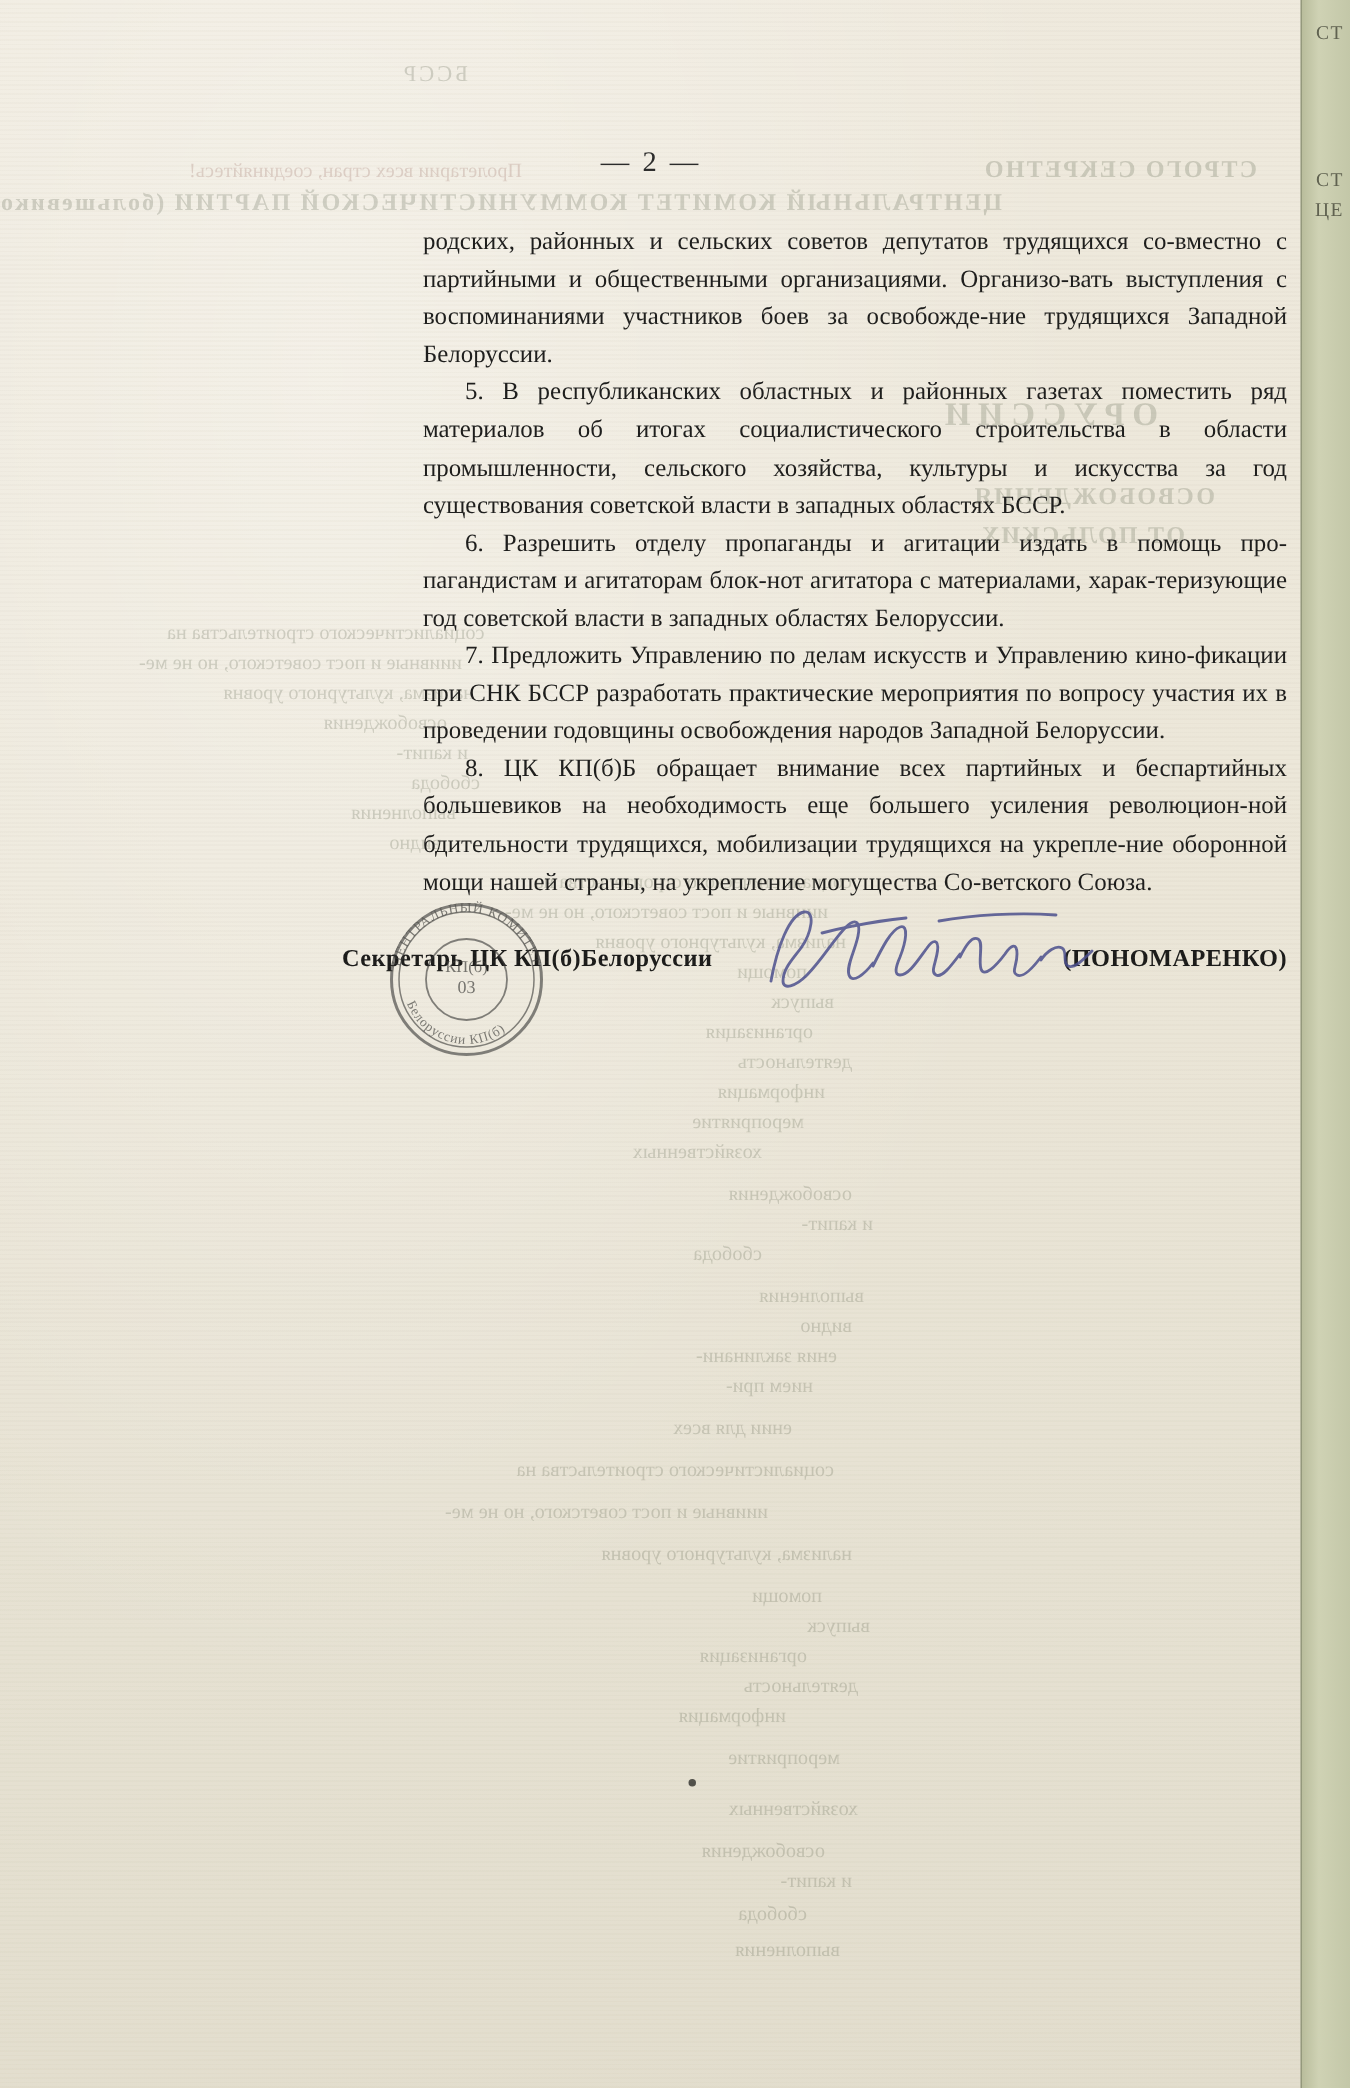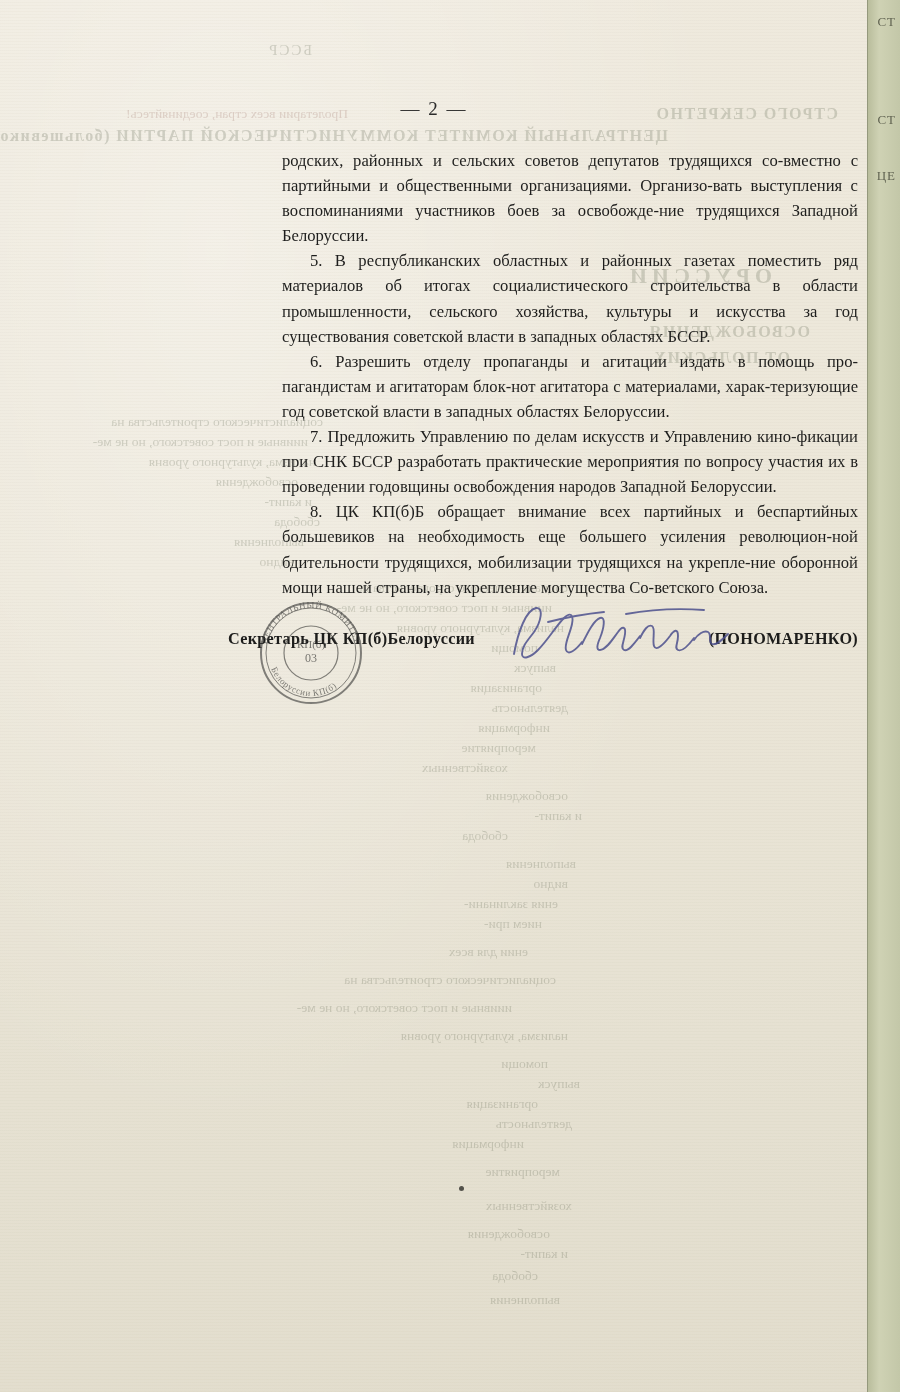--- a/index.html
+++ b/index.html
@@ -293,15 +293,15 @@
         <text x="61" y="70" font-size="12">03</text>
       </g>
     </svg>
 
     <div class="ink-dot"></div>
   </div>
 
   <div class="edge-strip">
     <div class="edge-text" style="top:14px;">СТ</div>
     <div class="edge-text" style="top:112px;">СТ</div>
-    <div class="edge-text" style="top:132px;margin-top:36px;">ЦЕ</div>
+    <div class="edge-text" style="top:132px;">ЦЕ</div>
   </div>
 </div>
 
 </body></html>

